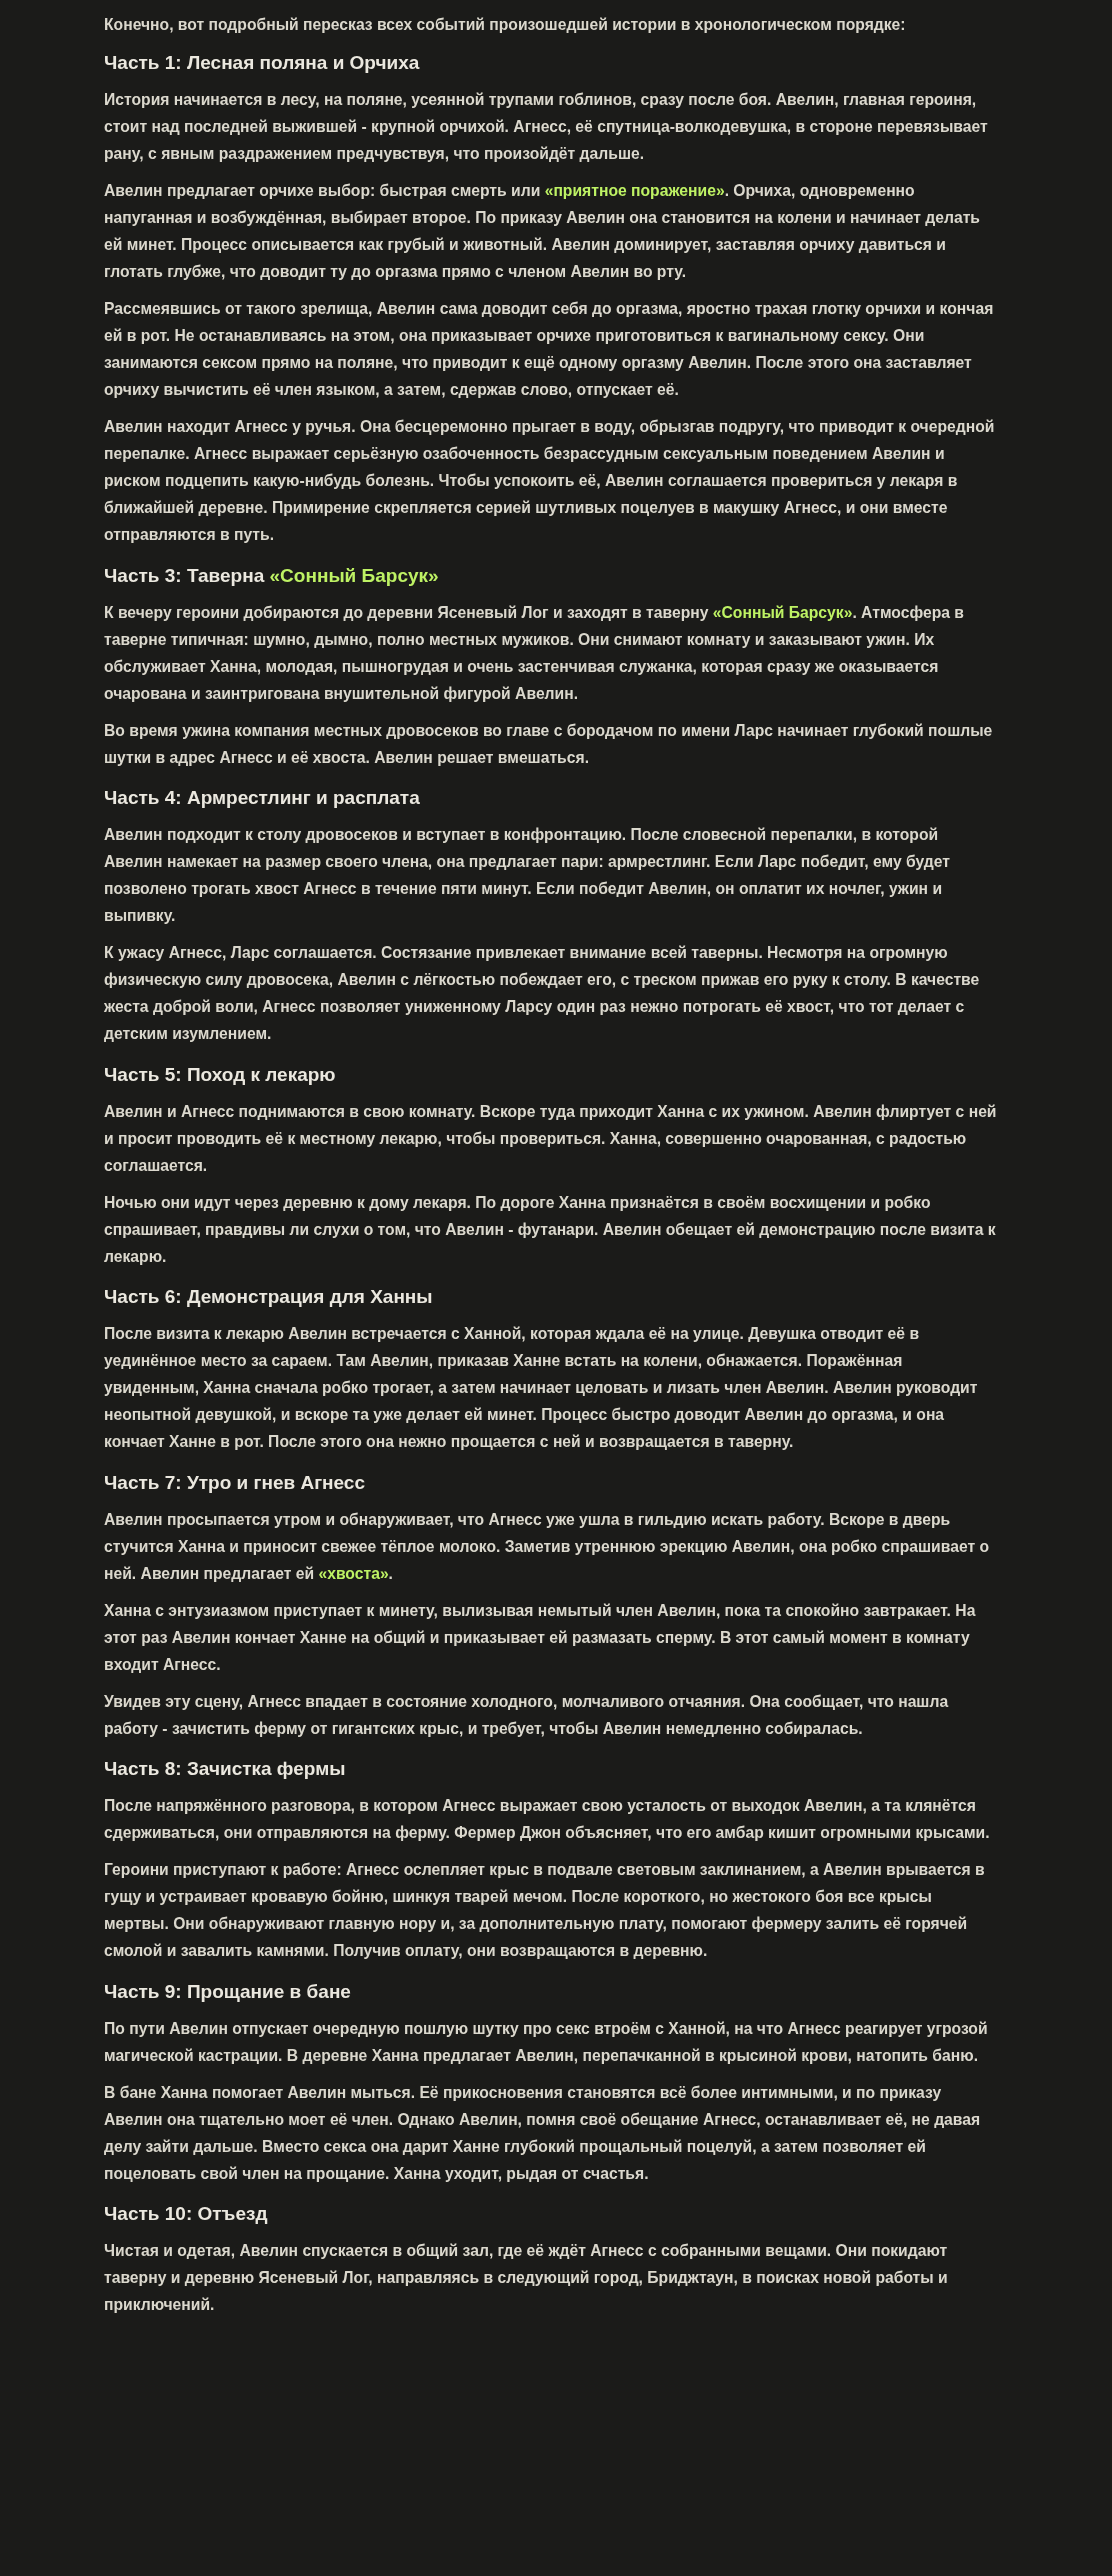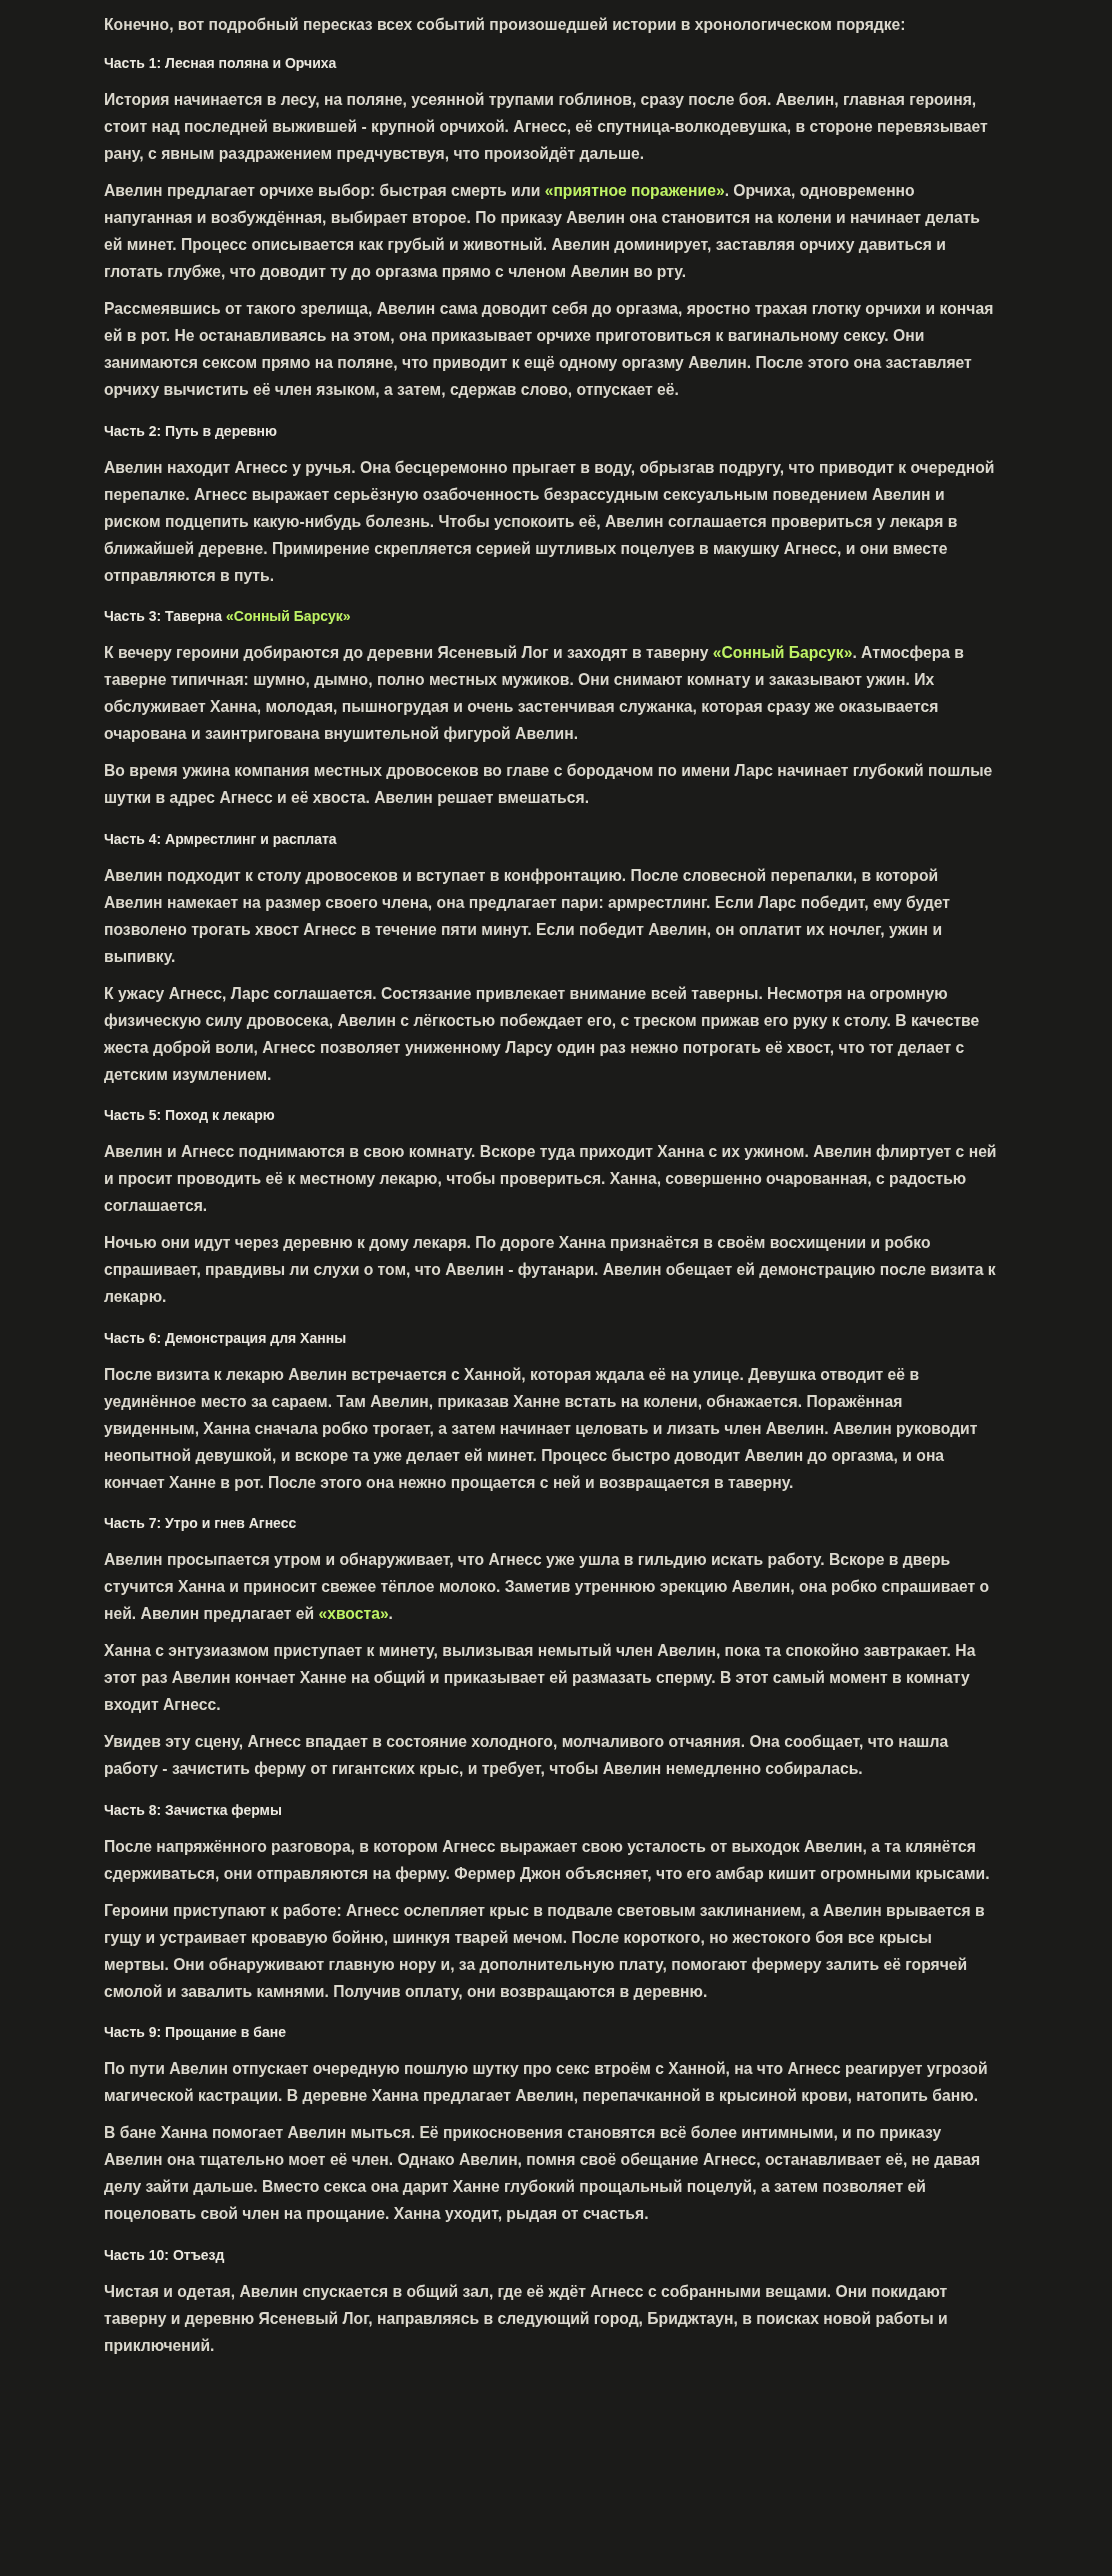--- a/index.html
+++ b/index.html
@@ -27,21 +27,21 @@
     font-size: 15.7px;
     line-height: 27px;
     font-weight: 700;
     color: #dbd8cd;
   }
   .intro {
     margin-bottom: 11.2px;
   }
   .part-title {
     margin: 14.5px 0 10px 0;
-    font-size: 14px;
+    font-size: 19px;
     line-height: 26px;
     font-weight: 700;
     color: #ebe8df;
   }
   .hl {
     color: #bef264;
   }
   .part-title .hl {
     font-weight: 700;
   }
@@ -58,21 +58,20 @@
     <p class="para intro"><span>Конечно, вот подробный пересказ всех событий произошедшей истории в хронологическом порядке:</span></p>
 
     <section class="part">
       <h2 class="part-title"><span>Часть 1: Лесная поляна и Орчиха</span></h2>
       <p class="para"><span>История начинается в лесу, на поляне, усеянной трупами гоблинов, сразу после боя. Авелин, главная героиня, стоит над последней выжившей - крупной орчихой. Агнесс, её спутница-волкодевушка, в стороне перевязывает рану, с явным раздражением предчувствуя, что произойдёт дальше.</span></p>
       <p class="para"><span>Авелин предлагает орчихе выбор: быстрая смерть или </span><span class="hl">«приятное поражение»</span><span>. Орчиха, одновременно напуганная и возбуждённая, выбирает второе. По приказу Авелин она становится на колени и начинает делать ей минет. Процесс описывается как грубый и животный. Авелин доминирует, заставляя орчиху давиться и глотать глубже, что доводит ту до оргазма прямо с членом Авелин во рту.</span></p>
       <p class="para"><span>Рассмеявшись от такого зрелища, Авелин сама доводит себя до оргазма, яростно трахая глотку орчихи и кончая ей в рот. Не останавливаясь на этом, она приказывает орчихе приготовиться к вагинальному сексу. Они занимаются сексом прямо на поляне, что приводит к ещё одному оргазму Авелин. После этого она заставляет орчиху вычистить её член языком, а затем, сдержав слово, отпускает её.</span></p>
     </section>
 
     <section class="part">
-      <h2 class="part-title"><span>Часть 2: Путь в деревню</span></h2>
       <p class="para"><span>Авелин находит Агнесс у ручья. Она бесцеремонно прыгает в воду, обрызгав подругу, что приводит к очередной перепалке. Агнесс выражает серьёзную озабоченность безрассудным сексуальным поведением Авелин и риском подцепить какую-нибудь болезнь. Чтобы успокоить её, Авелин соглашается провериться у лекаря в ближайшей деревне. Примирение скрепляется серией шутливых поцелуев в макушку Агнесс, и они вместе отправляются в путь.</span></p>
     </section>
 
     <section class="part">
       <h2 class="part-title"><span>Часть 3: Таверна </span><span class="hl">«Сонный Барсук»</span></h2>
       <p class="para"><span>К вечеру героини добираются до деревни Ясеневый Лог и заходят в таверну </span><span class="hl">«Сонный Барсук»</span><span>. Атмосфера в таверне типичная: шумно, дымно, полно местных мужиков. Они снимают комнату и заказывают ужин. Их обслуживает Ханна, молодая, пышногрудая и очень застенчивая служанка, которая сразу же оказывается очарована и заинтригована внушительной фигурой Авелин.</span></p>
       <p class="para"><span>Во время ужина компания местных дровосеков во главе с бородачом по имени Ларс начинает глубокий пошлые шутки в адрес Агнесс и её хвоста. Авелин решает вмешаться.</span></p>
     </section>
 
     <section class="part">

